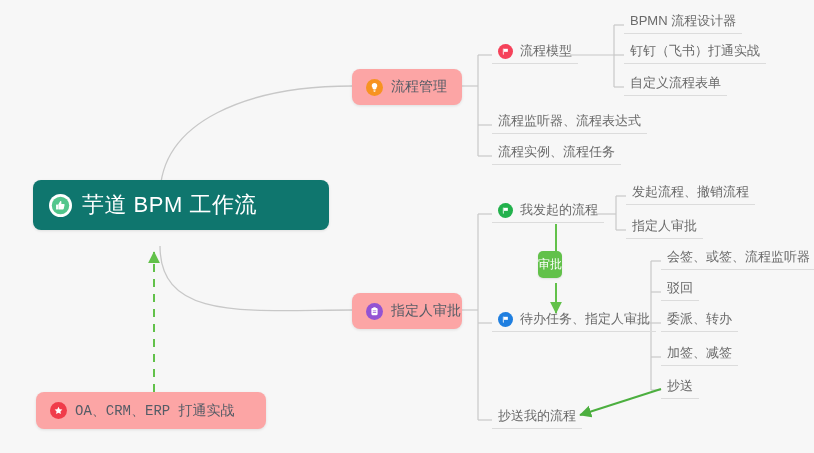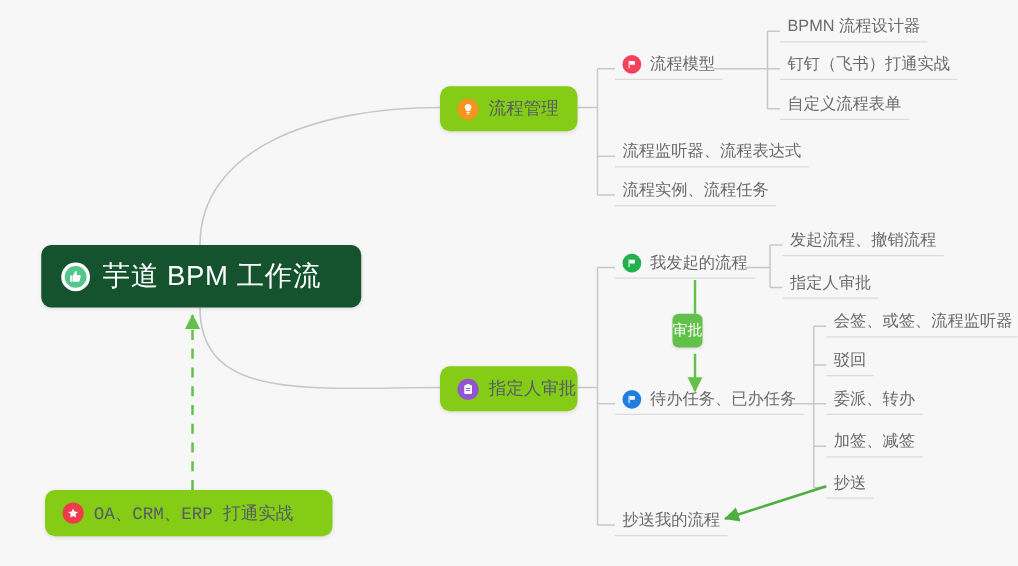--- a/index.html
+++ b/index.html
@@ -25,43 +25,43 @@
     top: 0;
     width: 814px;
     height: 453px;
     pointer-events: none;
   }
 
   
   .root-node {
     position: absolute;
     left: 33px;
-    top: 196px;
-    width: 256px;
+    top: 180px;
+    width: 296px;
     height: 50px;
-    background: #14532d;
+    background: #0f766e;
     border-radius: 8px;
     box-shadow: 0 1px 3px rgba(0,0,0,0.10);
     display: flex;
     align-items: center;
     padding: 0 16px;
     box-sizing: border-box;
   }
   .root-label {
     color: #ffffff;
     font-size: 22px;
     letter-spacing: 0.5px;
     margin-left: 10px;
     white-space: nowrap;
   }
 
   
   .card-node {
     position: absolute;
-    background: #84cc16;
+    background: #fca5a5;
     border-radius: 8px;
     box-shadow: 0 1px 3px rgba(0,0,0,0.10);
     display: flex;
     align-items: center;
     padding: 0 14px;
     box-sizing: border-box;
     height: 36px;
   }
   .card-label {
     color: #555c66;
@@ -269,21 +269,21 @@
 
   <div class="badge-node" style="left:538px; top:251px;">审批</div>
 
   <div class="leaf with-icon" style="left:492px; top:310px;">
     <span class="icon-circle icon-sm" style="background:#1f7fe0">
       <svg width="9" height="9" viewBox="0 0 16 16">
         <rect x="3.3" y="2.6" width="1.5" height="11" rx="0.6" fill="#ffffff"></rect>
         <path d="M5.1 3.2 L12.2 3.2 L12.2 8.6 L5.1 8.6 Z" fill="#ffffff"></path>
       </svg>
     </span>
-    <span class="leaf-label">待办任务、已办任务</span>
+    <span class="leaf-label">待办任务、指定人审批</span>
   </div>
 
   <div class="leaf" style="left:661px; top:248px;">
     <span class="leaf-label">会签、或签、流程监听器</span>
   </div>
   <div class="leaf" style="left:661px; top:279px;">
     <span class="leaf-label">驳回</span>
   </div>
   <div class="leaf" style="left:661px; top:310px;">
     <span class="leaf-label">委派、转办</span>

